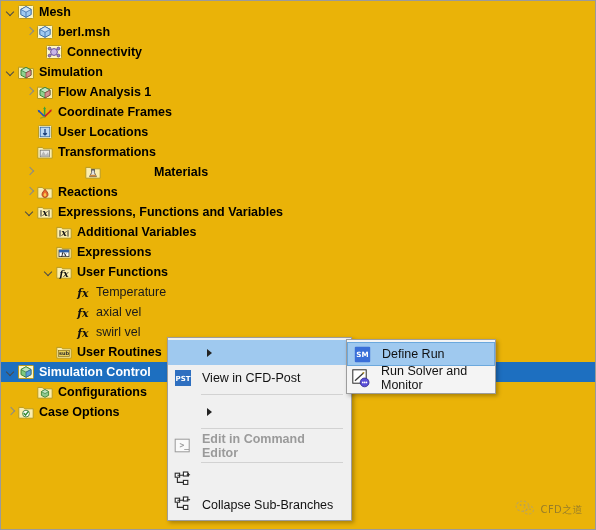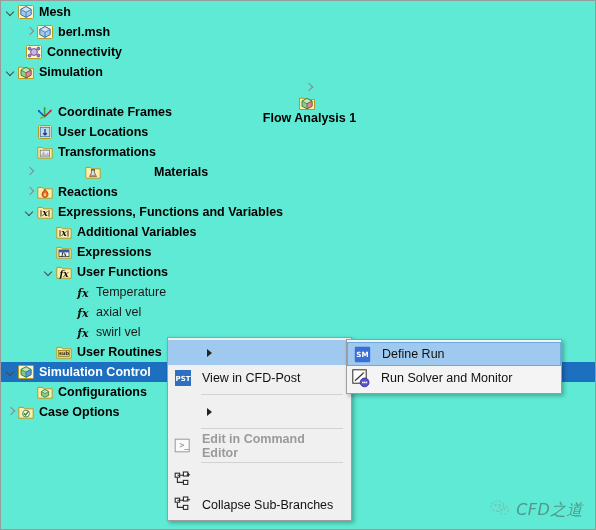--- a/index.html
+++ b/index.html
@@ -7,21 +7,21 @@
     width:596px;height:530px;
     background:#ffffff;
     font-family:"Liberation Sans","DejaVu Sans",sans-serif;
     overflow:hidden;
     position:relative;
   }
   #root{
     position:absolute;inset:0;
     border:1px solid #9a9a9a;
     box-sizing:border-box;
-    background:#5eead4;
+    background:#eab308;
     overflow:hidden;
   }
 
   
   #tree{
     position:absolute;left:0;top:0;width:594px;
     padding-top:1px;
   }
   .row{
     position:relative;
@@ -110,21 +110,21 @@
   }
   .msep{
     height:1px;background:#d2d2d2;
     margin:4px 8px 4px 33px;
   }
 
   
   #submenu{
     position:absolute;
     left:345px;top:338px;
-    width:216px;
+    width:150px;
     background:#f4f4f4;
     border:1px solid #9d9d9d;
     box-shadow:2px 2px 4px rgba(0,0,0,.28);
     padding:2px 0 3px 0;
     box-sizing:border-box;
     font-size:12.5px;
     color:#111;
     z-index:30;
   }
   #submenu .mi{height:24px;}
@@ -133,24 +133,23 @@
   
   #watermark{
     position:absolute;
     right:12px;bottom:8px;
     display:flex;align-items:center;
     gap:6px;
     opacity:.52;
     z-index:40;
   }
   #watermark .wtext{
-    font-size:16px;color:#4a4a4a;
+    font-size:10px;color:#4a4a4a;
     font-family:"DejaVu Sans",sans-serif;
     letter-spacing:.4px;
-    font-style:italic;
   }
 </style>
 </head>
 <body>
 
 <div id="root">
 
   <div id="tree">
       <div class="row" style="padding-left: 4px;">
         <span class="twisty expanded"></span>
@@ -169,21 +168,21 @@
         <span class="ico">
           <svg width="16" height="16" viewBox="0 0 16 16">
       <rect x="0.5" y="1.5" width="15" height="13" rx="1" fill="#fdf6c8" stroke="#b99a20"></rect>
       <polygon points="8,2.6 13.2,5.4 13.2,10.6 8,13.4 2.8,10.6 2.8,5.4" fill="#9fc9ef" stroke="#2a5fa0" stroke-width="0.9"></polygon>
       <polygon points="8,2.6 13.2,5.4 8,8.2 2.8,5.4" fill="#cfe4f7" stroke="#2a5fa0" stroke-width="0.7"></polygon>
       <line x1="8" y1="8.2" x2="8" y2="13.4" stroke="#2a5fa0" stroke-width="0.7"></line>
     </svg>
         </span>
         <span class="label">berl.msh</span>
       </div>
-      <div class="row" style="padding-left: 12px;">
+      <div class="row" style="padding-left: 32px;">
         <span class="twisty "></span>
         <span class="ico">
           <svg width="16" height="16" viewBox="0 0 16 16">
       <rect x="0.5" y="1.5" width="15" height="13" rx="1" fill="#fdf6c8" stroke="#b99a20"></rect>
       <circle cx="8" cy="8" r="3.4" fill="#c9b6e8" stroke="#5b3f96" stroke-width="0.9"></circle>
       <circle cx="3.6" cy="4.6" r="1.4" fill="#9a7fd0" stroke="#44307a" stroke-width="0.7"></circle>
       <circle cx="12.4" cy="4.6" r="1.4" fill="#9a7fd0" stroke="#44307a" stroke-width="0.7"></circle>
       <circle cx="3.6" cy="11.6" r="1.4" fill="#9a7fd0" stroke="#44307a" stroke-width="0.7"></circle>
       <circle cx="12.4" cy="11.6" r="1.4" fill="#9a7fd0" stroke="#44307a" stroke-width="0.7"></circle>
     </svg>
@@ -195,21 +194,21 @@
         <span class="ico">
           <svg width="16" height="16" viewBox="0 0 16 16">
       <path d="M0.5 3.2 L5.4 3.2 L6.6 4.6 L15.5 4.6 L15.5 14.5 L0.5 14.5 Z" fill="#fbeeb0" stroke="#b99a20"></path>
       <polygon points="8,3.4 13,6.1 13,11.2 8,13.9 3,11.2 3,6.1" fill="#8fd08f" stroke="#2f7a2f" stroke-width="0.9"></polygon>
       <polygon points="8,3.4 13,6.1 8,8.8 3,6.1" fill="#c2e6c2" stroke="#2f7a2f" stroke-width="0.7"></polygon>
       <polygon points="8,8.8 13,6.1 13,11.2 8,13.9" fill="#d49090" stroke="#8a3a3a" stroke-width="0.7"></polygon>
     </svg>
         </span>
         <span class="label">Simulation</span>
       </div>
-      <div class="row" style="padding-left: 23px; flex-direction: column;">
+      <div class="row" style="padding-left: 23px;">
         <span class="twisty collapsed"></span>
         <span class="ico">
           <svg width="16" height="16" viewBox="0 0 16 16">
       <path d="M0.5 3.2 L5.4 3.2 L6.6 4.6 L15.5 4.6 L15.5 14.5 L0.5 14.5 Z" fill="#fbeeb0" stroke="#b99a20"></path>
       <polygon points="8,3.4 13,6.1 13,11.2 8,13.9 3,11.2 3,6.1" fill="#8fd08f" stroke="#2f7a2f" stroke-width="0.9"></polygon>
       <polygon points="8,3.4 13,6.1 8,8.8 3,6.1" fill="#c2e6c2" stroke="#2f7a2f" stroke-width="0.7"></polygon>
       <polygon points="8,8.8 13,6.1 13,11.2 8,13.9" fill="#d49090" stroke="#8a3a3a" stroke-width="0.7"></polygon>
     </svg>
         </span>
         <span class="label">Flow Analysis 1</span>

